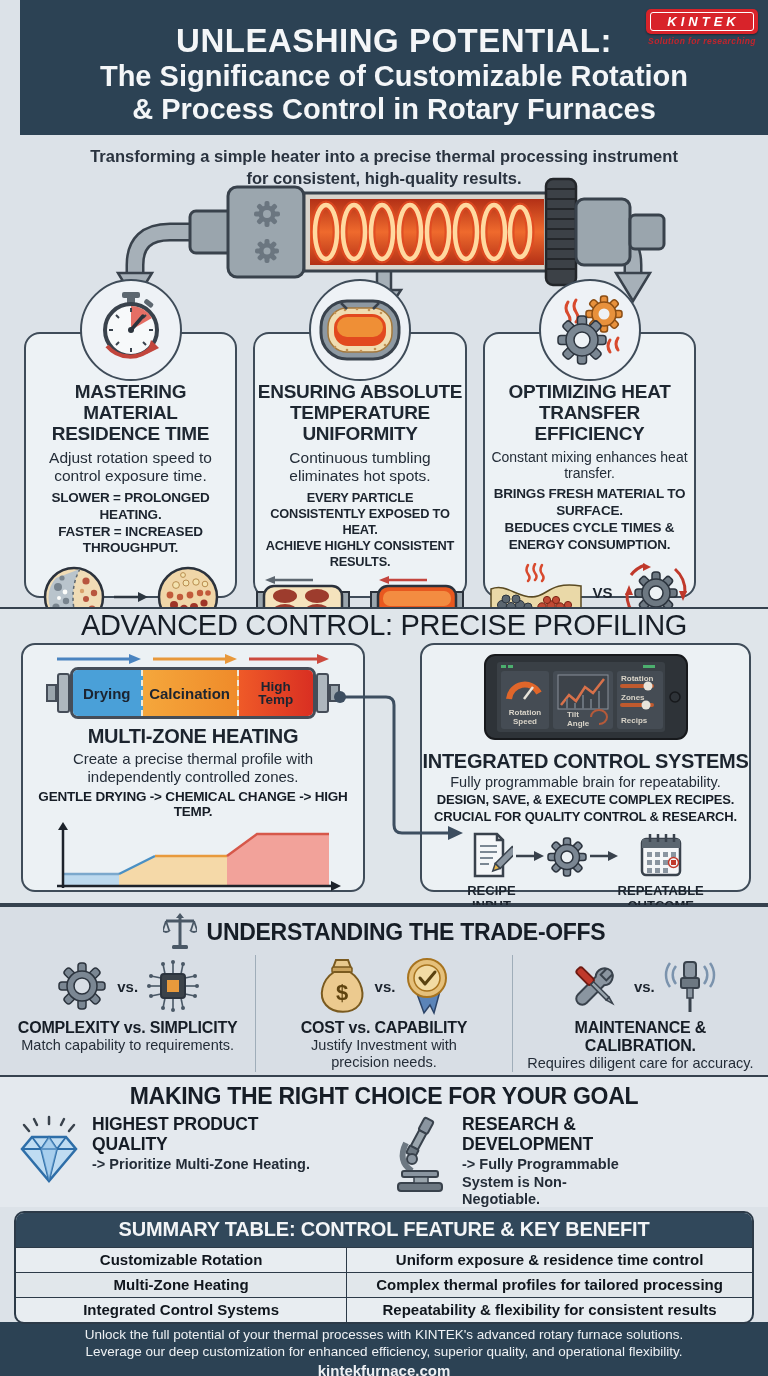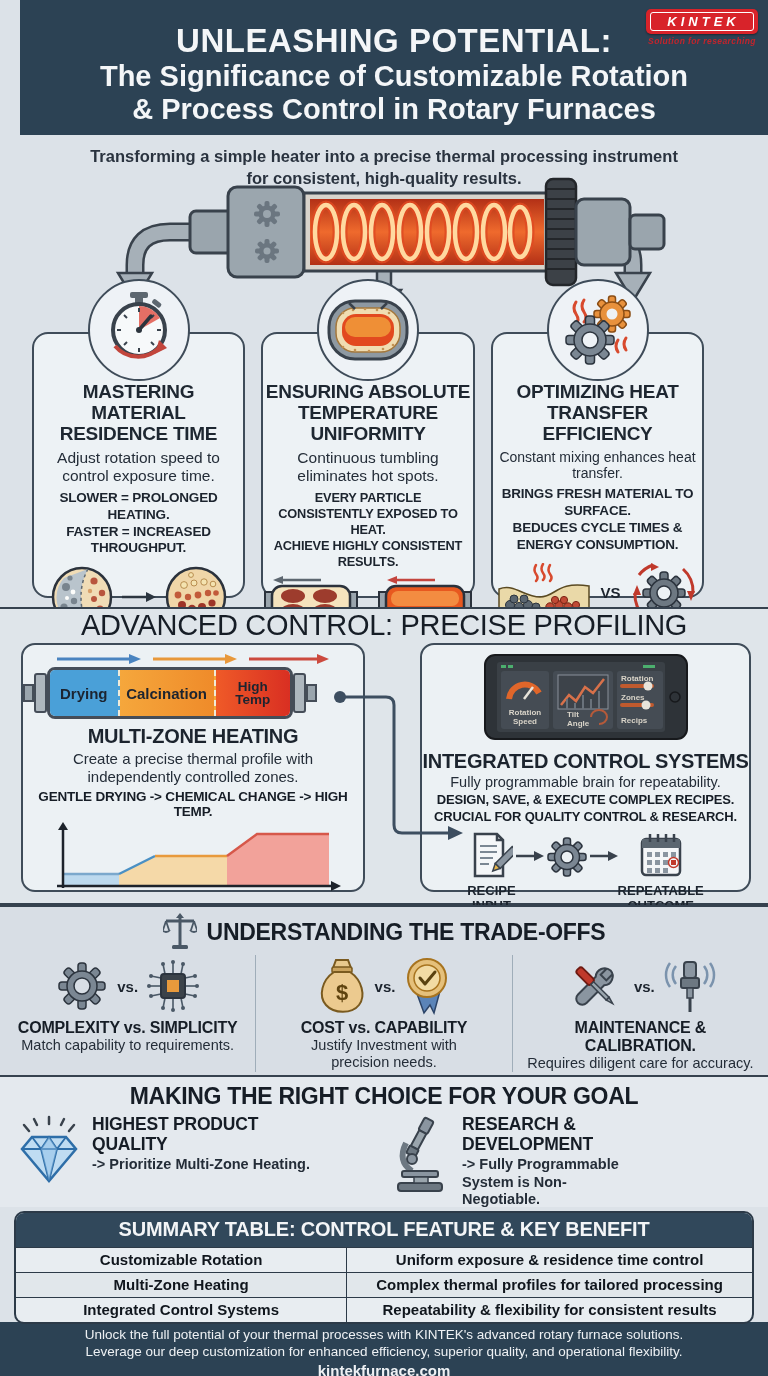--- a/index.html
+++ b/index.html
@@ -14,39 +14,39 @@
   .logo { position:absolute; top:9px; right:10px; width:112px; text-align:center; }
   .logo-box { background:#d8232a; border-radius:5px; padding:3px 4px; box-shadow:0 1px 2px rgba(0,0,0,.4); }
   .logo-inner { border:1.5px solid #fff; border-radius:3px; color:#fff; font-weight:800; font-style:italic; font-size:13px; letter-spacing:4px; padding:1px 2px 1px 5px; }
   .logo-tag { color:#c3242c; font-style:italic; font-size:8.5px; font-weight:700; margin-top:2px; letter-spacing:.4px; }
 
   
   .intro { position:relative; height:472px; background:#dce2e8; }
   .subtitle { padding-top:10px; text-align:center; font-size:16.5px; font-weight:700; color:#2a333f; line-height:1.35; }
   .furnace-art { position:absolute; left:30px; top:38px; }
 
-  .pillars { position:absolute; left:16px; top:197px; width:704px; display:flex; gap:16px; padding:0 16px; }
+  .pillars { position:absolute; left:8px; top:197px; width:704px; display:flex; gap:16px; padding:0 16px; }
   .pillar { position:relative; flex:1; height:266px; background:#edf2f5; border:2px solid #3f4c59; border-radius:16px; text-align:center; padding-top:48px; }
   .pillar-circle { position:absolute; top:-55px; left:50%; transform:translateX(-50%); width:102px; height:102px; background:#eef2f6; border:2px solid #3f4c59; border-radius:50%; display:flex; align-items:center; justify-content:center; z-index:2; }
   .p-title { font-size:19px; font-weight:800; color:#1e2731; line-height:1.1; letter-spacing:-.3px; }
   .p-desc { font-size:15.5px; font-weight:500; color:#242d38; line-height:1.2; margin-top:4px; }
   .p-bold { font-size:13.5px; font-weight:800; color:#1c242e; line-height:1.25; margin-top:4px; letter-spacing:-.2px; }
   .p-fig { display:flex; align-items:center; justify-content:center; gap:8px; margin-top:8px; }
   .p-caps { display:flex; justify-content:space-around; margin-top:4px; padding:0 6px; }
   .p-cap b { display:block; font-size:12.5px; font-weight:800; color:#1c242e; line-height:1.2; }
   .p-cap span { display:block; font-size:12.5px; font-weight:700; color:#2a333f; line-height:1.2; }
 
   
   .advanced { position:relative; height:298px; background:#dfe5ea; border-top:2px solid #36424f; border-bottom:2px solid #36424f; }
   .adv-title { text-align:center; font-size:29px; font-weight:400; color:#161d26; letter-spacing:-.3px; }
   .adv-card { position:absolute; background:#ecf1f4; border:2px solid #3f4c59; border-radius:14px; text-align:center; }
   .adv-left { left:21px; top:34px; width:344px; height:249px; }
   .adv-right { left:420px; top:34px; width:331px; height:249px; }
   .mz-arrows { margin:8px auto 2px; display:block; }
-  .mz-furnace { display:flex; align-items:center; margin-top:1px; }
+  .mz-furnace { display:flex; align-items:center; justify-content:center; margin-top:1px; }
   .mz-nozzle { width:11px; height:18px; background:#9aa5ad; border:2px solid #454d58; }
   .mz-cap { width:13px; height:40px; background:#aeb7be; border:2px solid #454d58; border-radius:3px; }
   .mz-body { display:flex; width:246px; height:52px; border:3px solid #454d58; border-radius:8px; overflow:hidden; }
   .mz-zone { display:flex; align-items:center; justify-content:center; font-weight:800; color:#1c2430; font-size:15px; line-height:1; border-right:2px dashed #f0ead8; }
   .mz-zone:last-child { border-right:none; font-size:13.5px; }
   .mz-title { font-size:20px; font-weight:800; color:#1c242e; margin-top:6px; letter-spacing:-.3px; }
   .mz-desc { font-size:15px; font-weight:500; color:#242d38; line-height:1.2; margin-top:2px; }
   .mz-bold { font-size:13.5px; font-weight:800; color:#161d26; margin-top:3px; letter-spacing:-.2px; }
   .ic-tablet { margin-top:8px; }
   .ic-title { font-size:20px; font-weight:800; color:#1c242e; margin-top:5px; letter-spacing:-.3px; }

